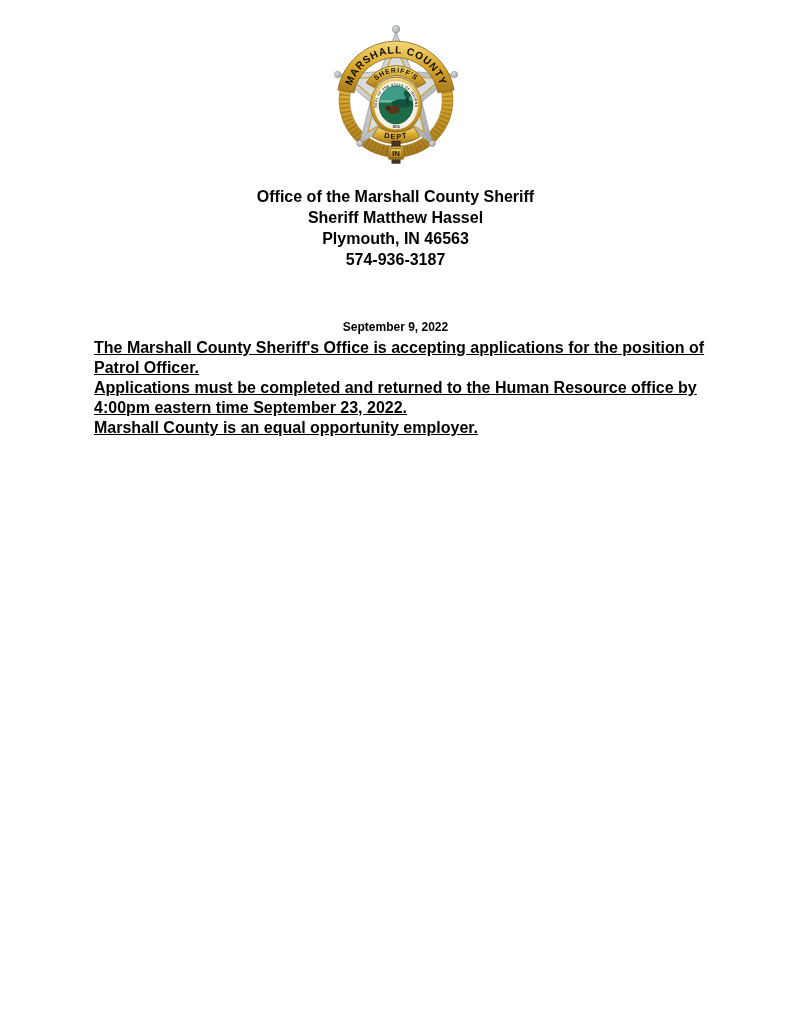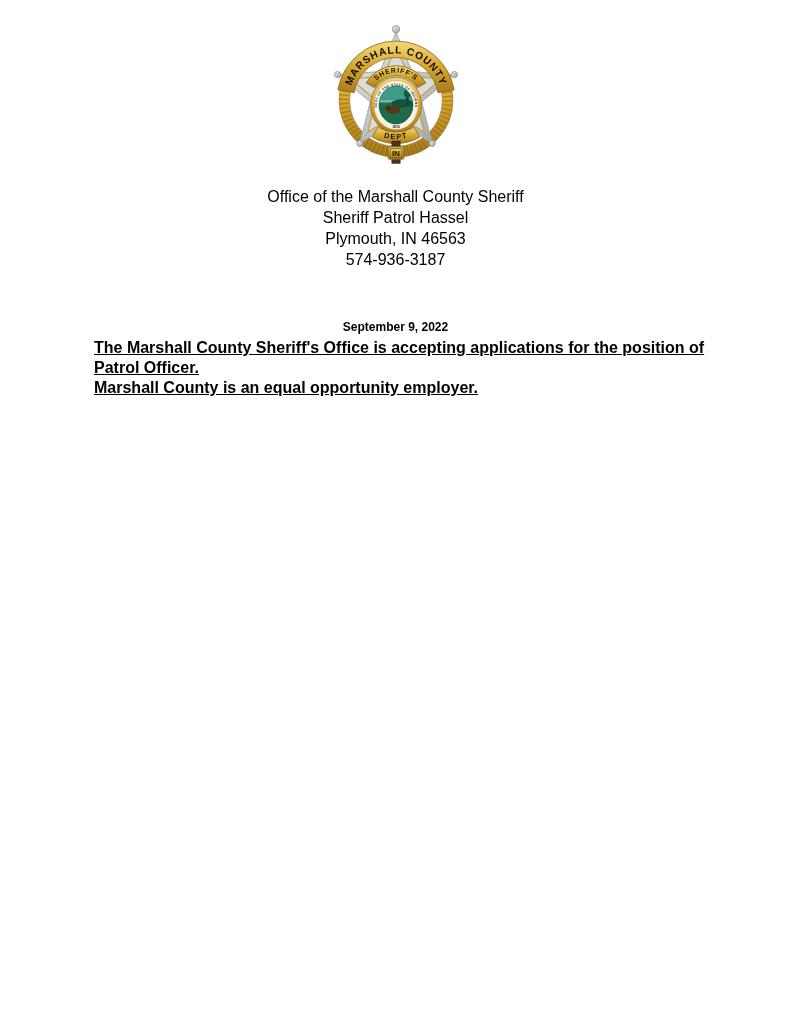--- a/index.html
+++ b/index.html
@@ -13,21 +13,21 @@
   .badge-wrap {
     display: flex;
     justify-content: center;
     margin-top: 18px;
   }
   .letterhead {
     text-align: center;
     margin-top: 12px;
     font-size: 16px;
     line-height: 21px;
-    font-weight: normal;
+    font-weight: bold;
   }
   .letter-date {
     text-align: center;
     font-size: 12px;
     font-weight: bold;
     line-height: 21px;
     margin-top: 47px;
   }
   .letter-body {
     margin-left: 94px;
@@ -152,24 +152,26 @@
       <rect x="95" y="150" width="10" height="27" fill="#4A3320" stroke="#2E1F12" stroke-width="0.8"></rect>
       <rect x="90.5" y="157" width="19" height="15" rx="1.5" fill="url(#goldGrad)" stroke="#8A671C" stroke-width="1.2"></rect>
       <rect x="92.8" y="159.2" width="14.4" height="10.6" fill="none" stroke="#6B4E14" stroke-width="0.8"></rect>
       <text class="svg-banner-text" x="100" y="168.5" font-size="9.5" text-anchor="middle">IN</text>
     </g>
   </svg>
 </div>
 
 <div class="letterhead">
   <div>Office of the Marshall County Sheriff</div>
-  <div>Sheriff Patrol Hassel</div>
+  <div>Sheriff Matthew Hassel</div>
   <div>Plymouth, IN 46563</div>
   <div>574-936-3187</div>
 </div>
 
 <div class="letter-date">September 9, 2022</div>
 
 <div class="letter-body">
   <p class="para-1">The Marshall County Sheriff's Office is accepting applications for the position of
 Patrol Officer.</p>
+  <p class="para-3">Applications must be completed and returned to the Human Resource office by
+4:00pm eastern time September 23, 2022.</p>
   <p class="para-4">Marshall County is an equal opportunity employer.</p>
 </div>
 
 </body></html>

